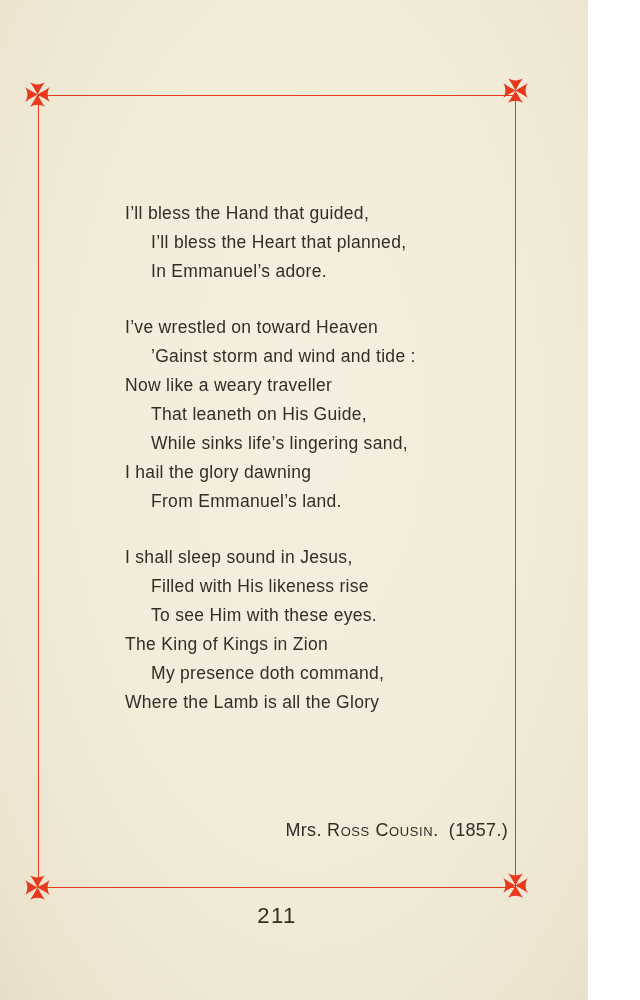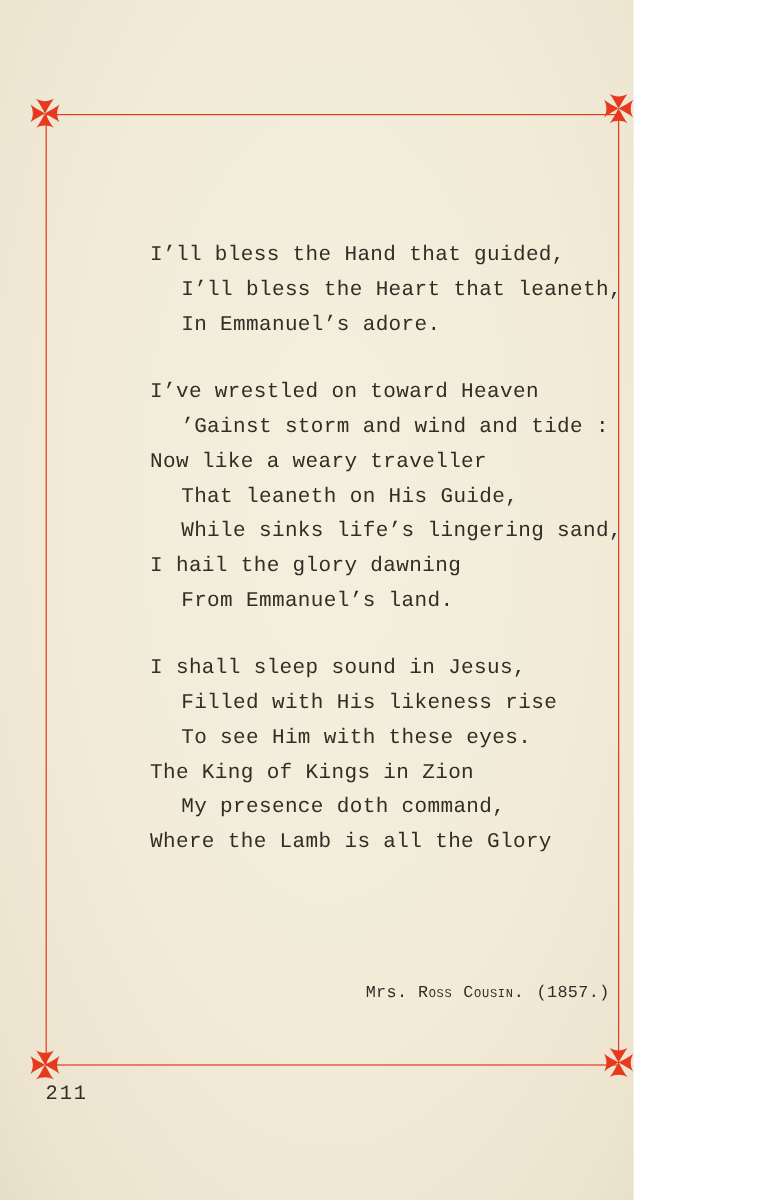--- a/index.html
+++ b/index.html
@@ -1,23 +1,23 @@
 <!DOCTYPE html>
 <html><head>
 <meta charset="utf-8">
 <style>
   html, body { margin: 0; padding: 0; }
   .page {
     position: relative;
-    width: 528px;
+    width: 588px;
     height: 1000px;
     overflow: hidden;
     background:
       radial-gradient(ellipse at 52% 42%, #f5efdf 0%, #f1ebd8 55%, #ece4cf 88%, #e7dec7 100%);
-    font-family: Liberation Mono, monospace;
+    font-family: Liberation Sans, sans-serif;
     color: #332d26;
   }
   .frame {
     position: absolute;
     left: 38px;
     top: 95px;
     width: 478px;
     height: 793px;
     border: 1.6px solid #e7391d;
     box-sizing: border-box;
@@ -41,37 +41,37 @@
     font-size: 17.5px;
     letter-spacing: 0.3px;
   }
   .stanza { margin-bottom: 27px; }
   .line { line-height: 29px; white-space: nowrap; }
   .line.indent { padding-left: 26px; }
 
   .attribution {
     margin-top: 14px;
     text-align: right;
-    font-size: 14px;
+    font-size: 18px;
     letter-spacing: 0.3px;
     padding-right: 2px;
   }
   .smallcaps {
     font-variant: small-caps;
     letter-spacing: 0.6px;
   }
   .attr-year { margin-left: 10px; }
 
   .page-number {
     position: absolute;
     left: 38px;
     top: 903px;
     width: 478px;
-    text-align: left;
-    font-size: 17px;
+    text-align: center;
+    font-size: 22px;
     letter-spacing: 1.5px;
   }
 </style>
 </head>
 <body>
 
 <div class="page">
 
   <div class="frame"></div>
 
@@ -105,21 +105,21 @@
         M20 20 C27 16 33 13 38 9 C34 16 34 24 38 31 C33 27 27 24 20 20 Z
         M20 20 C24 27 27 33 31 38 C24 34 16 34 9 38 C13 33 16 27 20 20 Z
         M20 20 C13 24 7 27 2 31 C6 24 6 16 2 9 C7 13 13 16 20 20 Z"></path>
     </svg>
   </div>
 
   <div class="poem">
 
   <div class="stanza">
         <div class="line">I’ll bless the Hand that guided,</div>
-        <div class="line indent">I’ll bless the Heart that leaneth,</div>
+        <div class="line indent">I’ll bless the Heart that planned,</div>
         <div class="line indent">In Emmanuel’s adore.</div>
       </div>
       <div class="stanza">
         <div class="line">I’ve wrestled on toward Heaven</div>
         <div class="line indent">’Gainst storm and wind and tide :</div>
         <div class="line">Now like a weary traveller</div>
         <div class="line indent">That leaneth on His Guide,</div>
         <div class="line indent">While sinks life’s lingering sand,</div>
         <div class="line">I hail the glory dawning</div>
         <div class="line indent">From Emmanuel’s land.</div>

